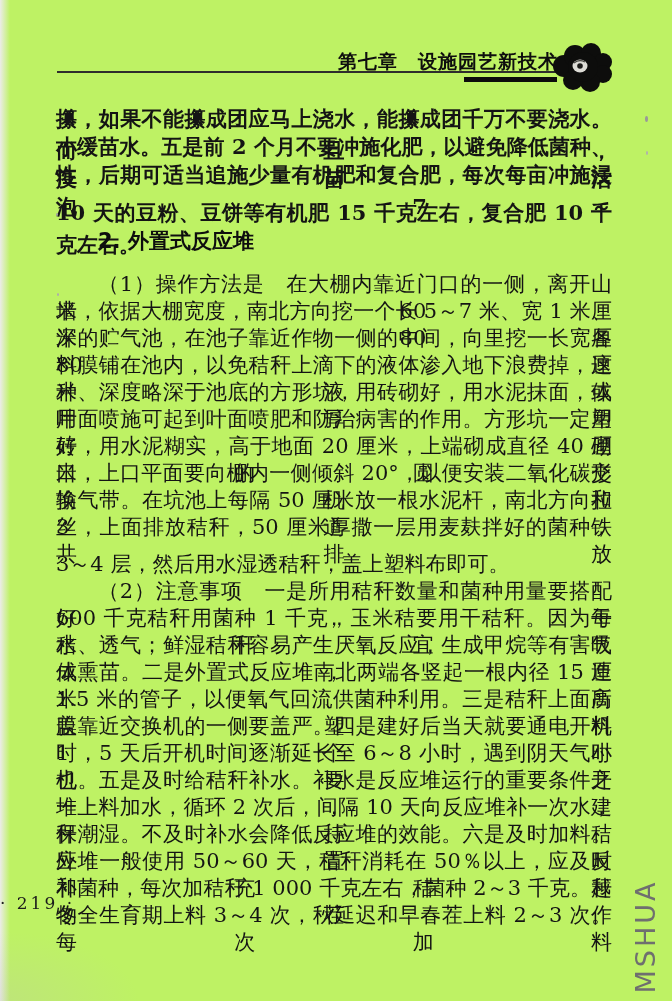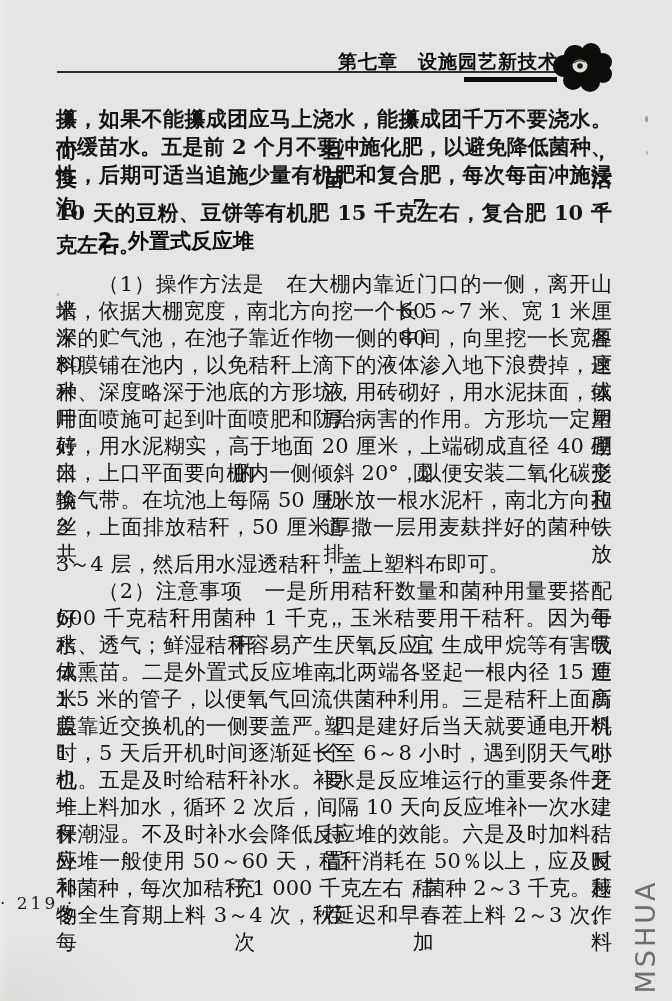--- a/index.html
+++ b/index.html
@@ -4,21 +4,21 @@
 <style>
   html, body { margin: 0; padding: 0; }
   body {
     width: 672px; height: 1001px;
     background: #ffffff;
     font-family: "DejaVu Serif", serif;
   }
   .page {
     position: relative;
     width: 672px; height: 1001px;
-    background: #e5e5e5;
+    background: #bef264;
     overflow: hidden;
     color: #161616;
   }
   
   .edge-left {
     position: absolute; left: 0; top: 0; width: 10px; height: 100%;
     background: linear-gradient(90deg, #ecece9, rgba(255,255,255,0));
     pointer-events: none;
   }
   .edge-bottom-left {

